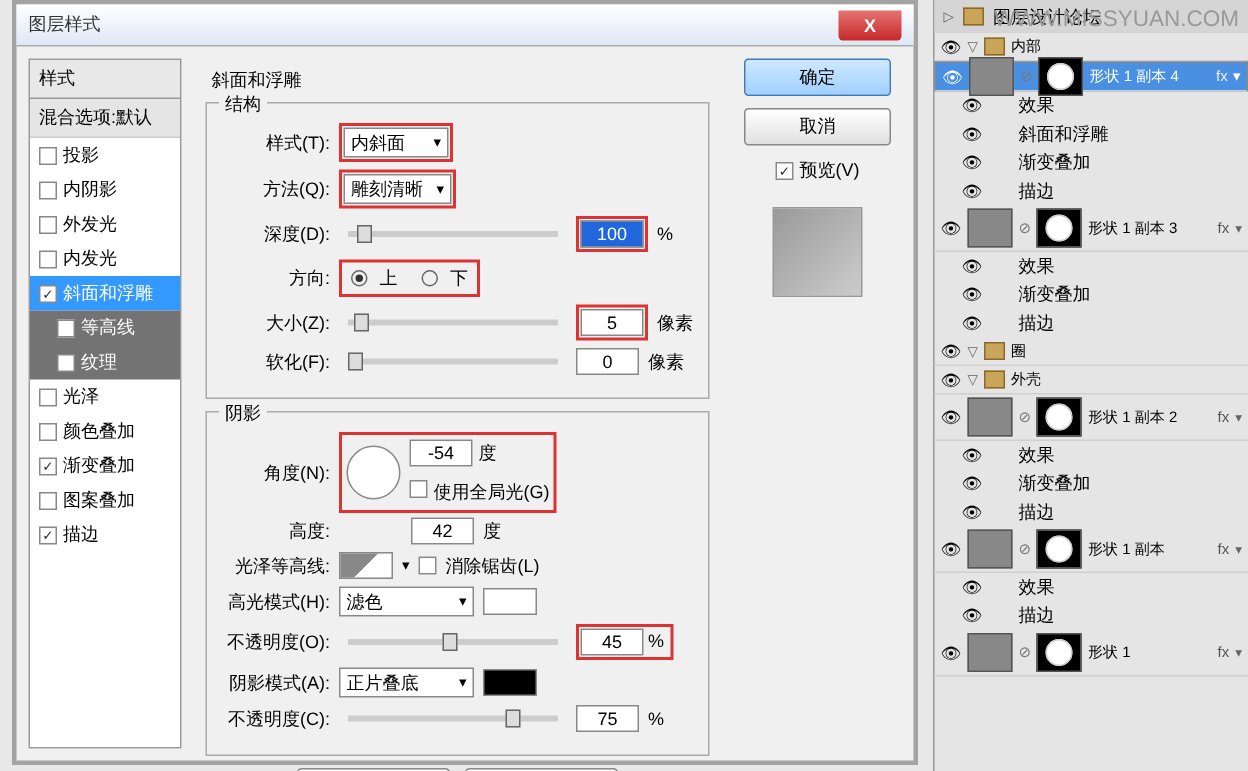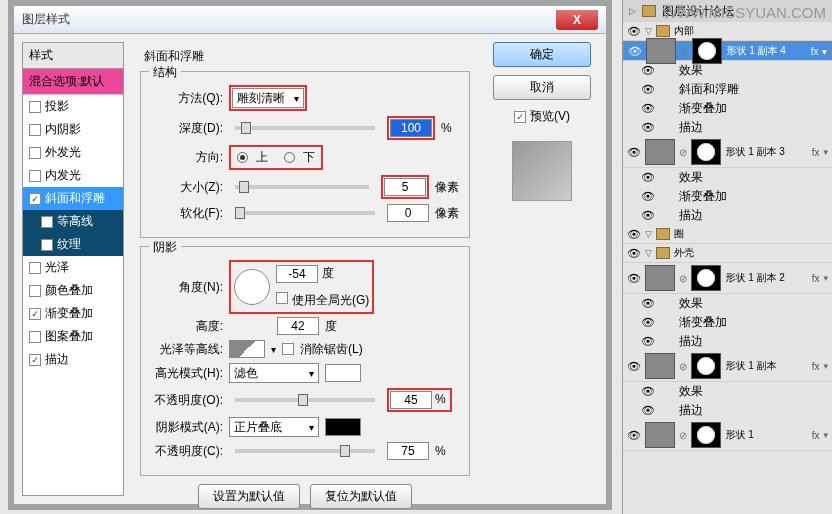--- a/index.html
+++ b/index.html
@@ -1,27 +1,27 @@
 <!DOCTYPE html>
 <html><head>
 <meta charset="utf-8">
 <style>
 *{box-sizing:border-box;margin:0;padding:0;font-family:"Microsoft YaHei","SimSun",sans-serif;font-size:12px}
 body{background:#e8e8e8;width:832px;height:514px;overflow:hidden;position:relative}
-.dialog{position:absolute;left:8px;top:0;width:604px;height:510px;background:#f0f0f0;border:6px solid #a3a3a3}
+.dialog{position:absolute;left:8px;top:0;width:604px;height:510px;background:#f0f0f0;border:3px solid #a3a3a3}
 .titlebar{height:28px;background:linear-gradient(#fff,#dde8f5);display:flex;align-items:center;padding:0 8px;border-bottom:1px solid #aaa}
 .titlebar-title{flex:1;color:#333}
 .close-btn{width:42px;height:20px;background:linear-gradient(#e57373,#c62828);color:#fff;display:flex;align-items:center;justify-content:center;border-radius:0 0 3px 3px;font-weight:bold;cursor:pointer}
 .dialog-body{display:flex;padding:8px;gap:8px;height:calc(100% - 28px)}
 .left-panel{width:102px;border:1px solid #999;background:#fff}
 .left-header{background:#e8e8e8;padding:4px 6px;border-bottom:1px solid #999}
-.left-sub{padding:4px 6px;border-bottom:1px solid #ccc;background:#ec4899}
+.left-sub{padding:4px 6px;border-bottom:1px solid #ccc;background:#e5e5e5}
 .style-item{padding:3px 6px;display:flex;align-items:center;gap:4px;cursor:pointer}
 .style-item.selected{background:#3399ff;color:#fff}
-.style-item.sub{padding-left:18px;background:#0c4a6e;color:#fff}
+.style-item.sub{padding-left:18px;background:#737373;color:#fff}
 .cb{width:12px;height:12px;border:1px solid #888;background:#fff;display:inline-flex;align-items:center;justify-content:center;font-size:9px;color:#333}
 .cb.checked::after{content:"✓"}
 .mid-panel{flex:1;padding:4px 8px}
 .fieldset{border:1px solid #aaa;padding:8px 10px 10px;margin-bottom:8px;position:relative}
 .legend{position:absolute;top:-8px;left:8px;background:#f0f0f0;padding:0 4px}
 .row{display:flex;align-items:center;margin:5px 0;gap:6px}
 .row label{width:72px;text-align:right}
 .sel{border:1px solid #888;background:#fff;padding:1px 18px 1px 4px;min-width:70px;position:relative;height:20px;display:flex;align-items:center}
 .sel::after{content:"▾";position:absolute;right:4px;font-size:10px}
 .hlbox{border:2px solid #d33;padding:1px;display:inline-flex}
@@ -119,20 +119,26 @@
             <span class="cb checked"></span>
             <span>描边</span>
           </div>
         </div>
     </div>
     <div class="mid-panel">
       <div style="margin:2px 0 6px 4px">斜面和浮雕</div>
       <div class="fieldset">
         <span class="legend">结构</span>
         <div class="row">
+          <label>样式(T):</label>
+          <span class="hlbox">
+              <span class="sel">内斜面</span>
+            </span>
+        </div>
+        <div class="row">
           <label>方法(Q):</label>
           <span class="hlbox">
               <span class="sel">雕刻清晰</span>
             </span>
         </div>
         <div class="row">
           <label>深度(D):</label>
           <div class="slider">
               <div class="slider-thumb" style="left:6px"></div>
             </div>
@@ -169,21 +175,21 @@
           <span>像素</span>
         </div>
       </div>
       <div class="fieldset">
         <span class="legend">阴影</span>
         <div class="row">
           <label>角度(N):</label>
           <span class="hlbox" style="padding:3px;align-items:center;gap:6px">
             <span class="angle-dial"></span>
             <div>
-              <div style="display:flex;gap:4px">
+              <div style="display:flex;align-items:center;gap:4px">
                 <span class="num-input">-54</span>
                 <span>度</span>
               </div>
               <div style="display:flex;align-items:flex-start;gap:4px;margin-top:9px">
                 <span class="cb"></span>
                 <span>使用全局光(G)</span>
               </div>
             </div>
           </span>
         </div>

